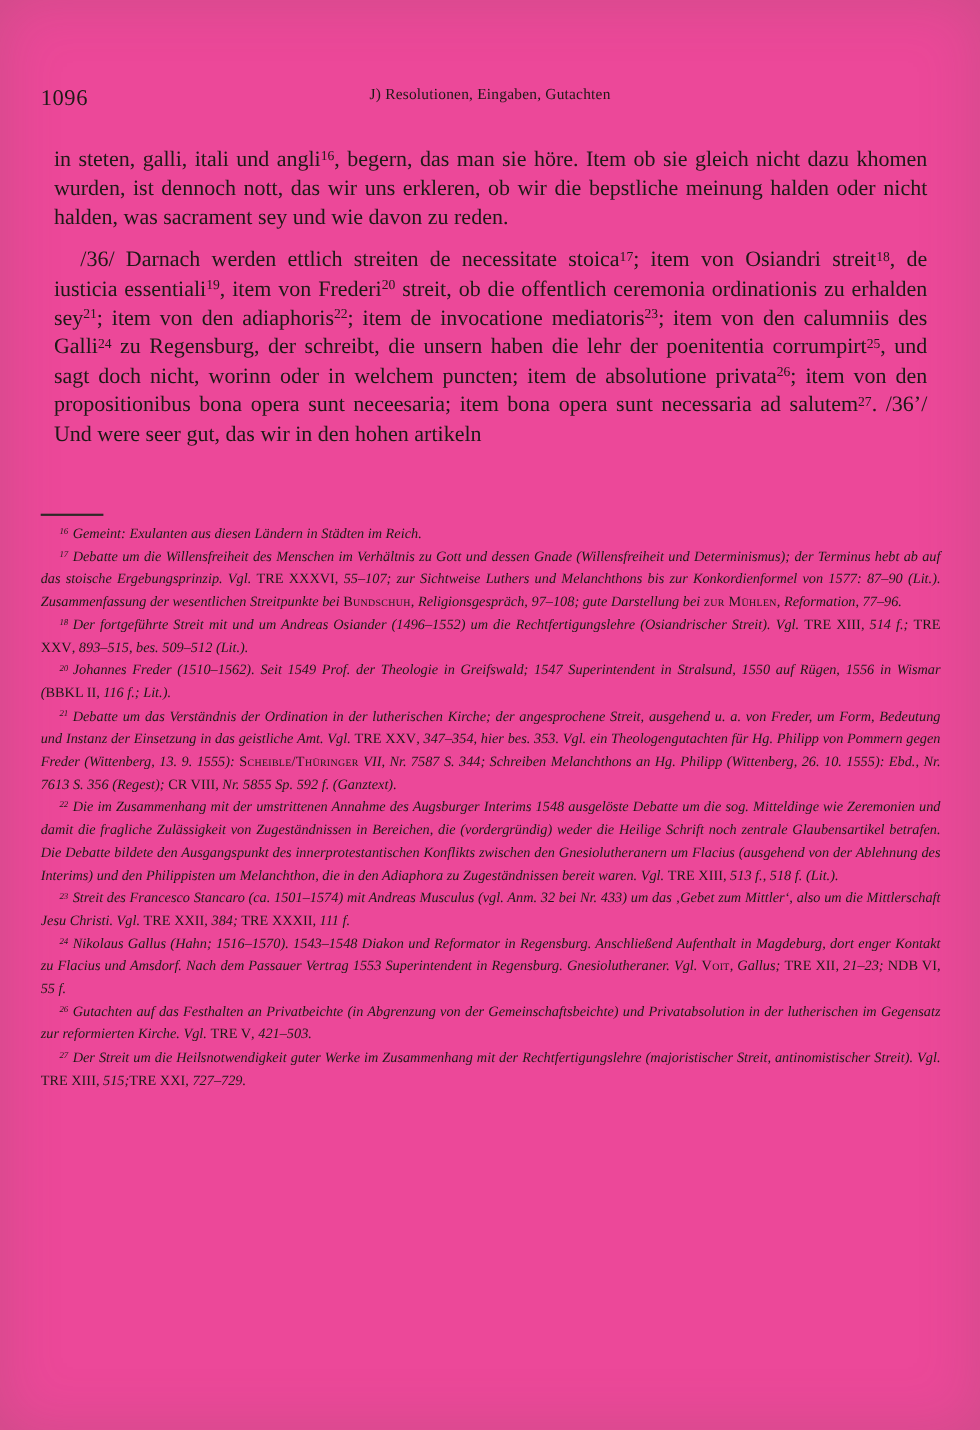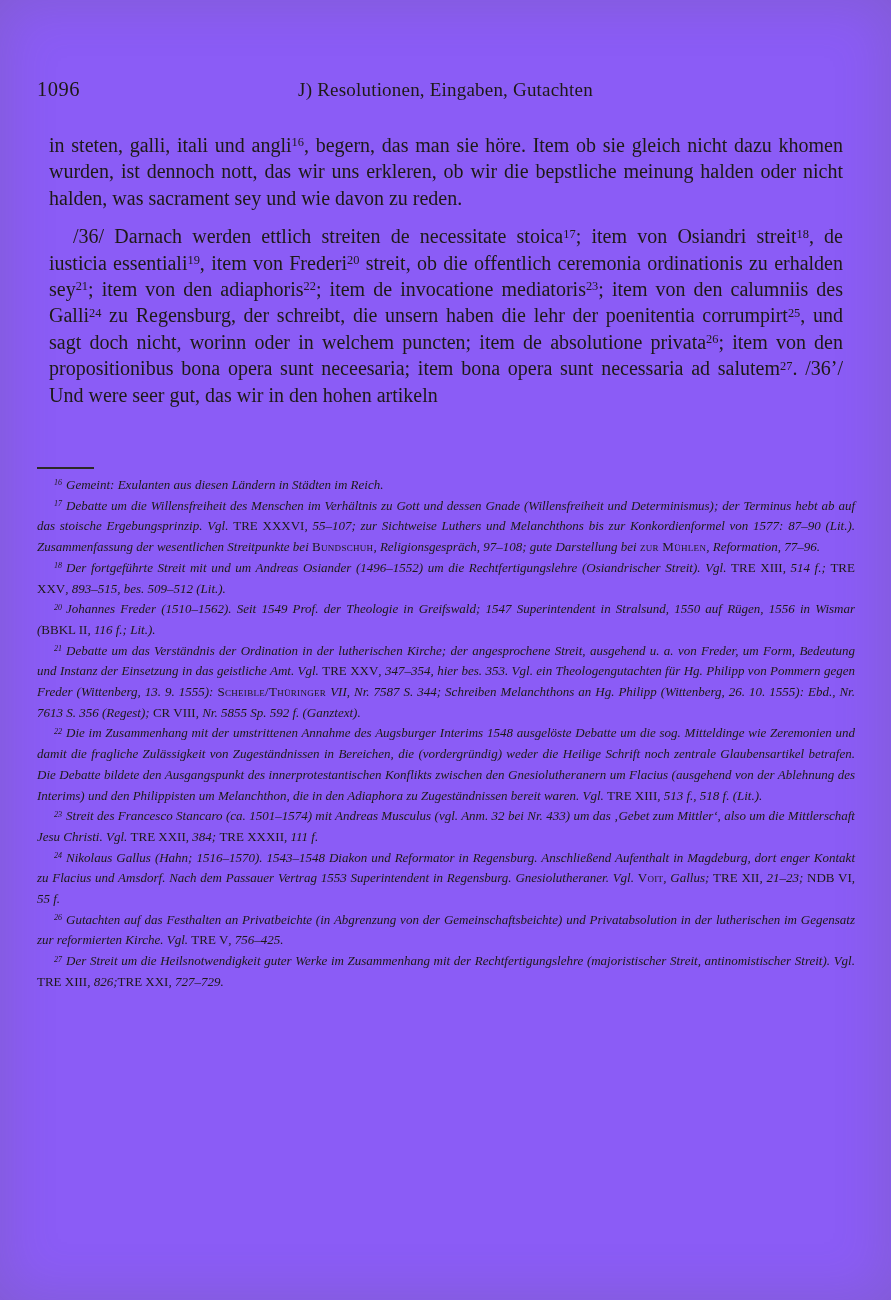--- a/index.html
+++ b/index.html
@@ -6,32 +6,32 @@
   body {
     width: 891px; height: 1300px;
     position: relative;
     background: #eceae5;
     font-family: "Liberation Serif", "DejaVu Serif", serif;
     color: #1d1a16;
     overflow: hidden;
   }
   .page {
     position: absolute; inset: 0;
-    background: #8b5cf6;
+    background: #ec4899;
     box-shadow: inset 0 0 55px rgba(95, 90, 78, 0.22);
   }
   .header {
     position: absolute; top: 78px; left: 37px; right: 37px;
     height: 26px;
     font-size: 20.5px;
   }
   .page-number { position: absolute; left: 0; top: 0; letter-spacing: 0.5px; }
   .running-title {
     position: absolute; left: 0; right: 0; top: 1px;
-    text-align: center; font-size: 19px; letter-spacing: 0.2px;
+    text-align: center; font-size: 14px; letter-spacing: 0.2px;
   }
   .body-text {
     position: absolute; top: 120px; left: 37px; width: 818px;
     font-size: 20px; line-height: 26.4px;
     text-align: justify;
   }
   .body-para { margin: 12px; }
   .body-para.indent { text-indent: 24px; }
   sup.fnref, sup.fnnum {
     font-size: 0.62em;
@@ -75,17 +75,17 @@
 
   <div class="footnotes">
       <p class="footnote"><sup class="fnnum">16</sup><span class="run-italic">Gemeint: Exulanten aus diesen Ländern in Städten im Reich.</span></p>
       <p class="footnote"><sup class="fnnum">17</sup><span class="run-italic">Debatte um die Willensfreiheit des Menschen im Verhältnis zu Gott und dessen Gnade (Willensfreiheit und Determinismus); der Terminus hebt ab auf das stoische Ergebungsprinzip. Vgl. </span><span class="run-roman">TRE XXXVI</span><span class="run-italic">, 55–107; zur Sichtweise Luthers und Melanchthons bis zur Konkordienformel von 1577: 87–90 (Lit.). Zusammenfassung der wesentlichen Streitpunkte bei </span><span class="run-smallcaps">Bundschuh</span><span class="run-italic">, Religionsgespräch, 97–108; gute Darstellung bei </span><span class="run-smallcaps">zur Mühlen</span><span class="run-italic">, Reformation, 77–96.</span></p>
       <p class="footnote"><sup class="fnnum">18</sup><span class="run-italic">Der fortgeführte Streit mit und um Andreas Osiander (1496–1552) um die Rechtfertigungslehre (Osiandrischer Streit). Vgl. </span><span class="run-roman">TRE XIII</span><span class="run-italic">, 514 f.; </span><span class="run-roman">TRE XXV</span><span class="run-italic">, 893–515, bes. 509–512 (Lit.).</span></p>
       <p class="footnote"><sup class="fnnum">20</sup><span class="run-italic">Johannes Freder (1510–1562). Seit 1549 Prof. der Theologie in Greifswald; 1547 Superintendent in Stralsund, 1550 auf Rügen, 1556 in Wismar (</span><span class="run-roman">BBKL II</span><span class="run-italic">, 116 f.; Lit.).</span></p>
       <p class="footnote"><sup class="fnnum">21</sup><span class="run-italic">Debatte um das Verständnis der Ordination in der lutherischen Kirche; der angesprochene Streit, ausgehend u. a. von Freder, um Form, Bedeutung und Instanz der Einsetzung in das geistliche Amt. Vgl. </span><span class="run-roman">TRE XXV</span><span class="run-italic">, 347–354, hier bes. 353. Vgl. ein Theologengutachten für Hg. Philipp von Pommern gegen Freder (Wittenberg, 13. 9. 1555): </span><span class="run-smallcaps">Scheible/Thüringer</span><span class="run-italic"> VII, Nr. 7587 S. 344; Schreiben Melanchthons an Hg. Philipp (Wittenberg, 26. 10. 1555): Ebd., Nr. 7613 S. 356 (Regest); </span><span class="run-roman">CR VIII</span><span class="run-italic">, Nr. 5855 Sp. 592 f. (Ganztext).</span></p>
       <p class="footnote"><sup class="fnnum">22</sup><span class="run-italic">Die im Zusammenhang mit der umstrittenen Annahme des Augsburger Interims 1548 ausgelöste Debatte um die sog. Mitteldinge wie Zeremonien und damit die fragliche Zulässigkeit von Zugeständnissen in Bereichen, die (vordergründig) weder die Heilige Schrift noch zentrale Glaubensartikel betrafen. Die Debatte bildete den Ausgangspunkt des innerprotestantischen Konflikts zwischen den Gnesiolutheranern um Flacius (ausgehend von der Ablehnung des Interims) und den Philippisten um Melanchthon, die in den Adiaphora zu Zugeständnissen bereit waren. Vgl. </span><span class="run-roman">TRE XIII</span><span class="run-italic">, 513 f., 518 f. (Lit.).</span></p>
       <p class="footnote"><sup class="fnnum">23</sup><span class="run-italic">Streit des Francesco Stancaro (ca. 1501–1574) mit Andreas Musculus (vgl. Anm. 32 bei Nr. 433) um das ‚Gebet zum Mittler‘, also um die Mittlerschaft Jesu Christi. Vgl. </span><span class="run-roman">TRE XXII</span><span class="run-italic">, 384; </span><span class="run-roman">TRE XXXII</span><span class="run-italic">, 111 f.</span></p>
       <p class="footnote"><sup class="fnnum">24</sup><span class="run-italic">Nikolaus Gallus (Hahn; 1516–1570). 1543–1548 Diakon und Reformator in Regensburg. Anschließend Aufenthalt in Magdeburg, dort enger Kontakt zu Flacius und Amsdorf. Nach dem Passauer Vertrag 1553 Superintendent in Regensburg. Gnesiolutheraner. Vgl. </span><span class="run-smallcaps">Voit</span><span class="run-italic">, Gallus; </span><span class="run-roman">TRE XII</span><span class="run-italic">, 21–23; </span><span class="run-roman">NDB VI</span><span class="run-italic">, 55 f.</span></p>
-      <p class="footnote"><sup class="fnnum">26</sup><span class="run-italic">Gutachten auf das Festhalten an Privatbeichte (in Abgrenzung von der Gemeinschaftsbeichte) und Privatabsolution in der lutherischen im Gegensatz zur reformierten Kirche. Vgl. </span><span class="run-roman">TRE V</span><span class="run-italic">, 756–425.</span></p>
-      <p class="footnote"><sup class="fnnum">27</sup><span class="run-italic">Der Streit um die Heilsnotwendigkeit guter Werke im Zusammenhang mit der Rechtfertigungslehre (majoristischer Streit, antinomistischer Streit). Vgl. </span><span class="run-roman">TRE XIII</span><span class="run-italic">, 826;</span><span class="run-roman">TRE XXI</span><span class="run-italic">, 727–729.</span></p>
+      <p class="footnote"><sup class="fnnum">26</sup><span class="run-italic">Gutachten auf das Festhalten an Privatbeichte (in Abgrenzung von der Gemeinschaftsbeichte) und Privatabsolution in der lutherischen im Gegensatz zur reformierten Kirche. Vgl. </span><span class="run-roman">TRE V</span><span class="run-italic">, 421–503.</span></p>
+      <p class="footnote"><sup class="fnnum">27</sup><span class="run-italic">Der Streit um die Heilsnotwendigkeit guter Werke im Zusammenhang mit der Rechtfertigungslehre (majoristischer Streit, antinomistischer Streit). Vgl. </span><span class="run-roman">TRE XIII</span><span class="run-italic">, 515;</span><span class="run-roman">TRE XXI</span><span class="run-italic">, 727–729.</span></p>
     </div>
 
 </div>
 
 </body></html>

